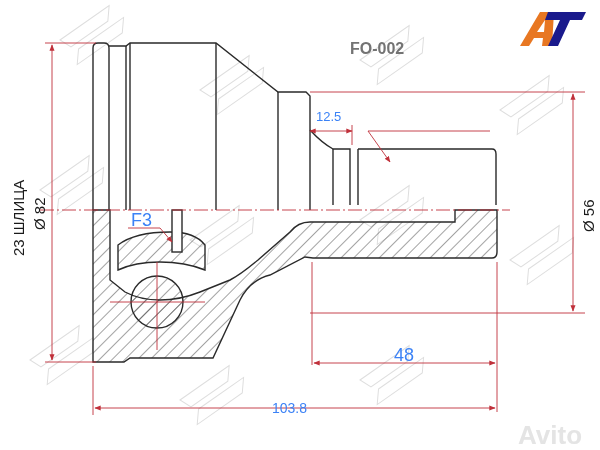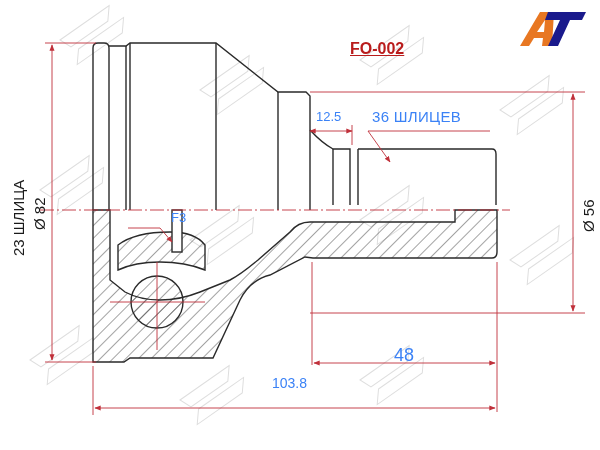--- a/index.html
+++ b/index.html
@@ -1,24 +1,24 @@
 <!DOCTYPE html>
 <html><head>
 <meta charset="utf-8">
 <style>
   html, body { margin: 0; padding: 0; background: #ffffff; }
   .canvas { position: relative; width: 600px; height: 450px; overflow: hidden; background: #fff; font-family: "Liberation Sans", sans-serif; }
   svg.drawing { position: absolute; left: 0; top: 0; }
   .txt { position: absolute; color: #3b82f6; font-family: "Liberation Sans", sans-serif; white-space: nowrap; }
-  .part-no { left: 350px; top: 40px; font-size: 16px; font-weight: bold; color: #b91c1c; text-decoration: underline; }
+  .part-no { left: 350px; top: 40px; font-size: 16px; font-weight: bold; color: #737373; }
   .dim-125 { left: 316px; top: 109px; font-size: 13px; }
   .dim-spl-out { left: 372px; top: 108px; font-size: 15px; letter-spacing: 0.3px; }
-  .dim-f3 { left: 131px; top: 210px; font-size: 13px; margin-left: 40px; }
+  .dim-f3 { left: 131px; top: 210px; font-size: 18px; }
   .dim-48 { left: 394px; top: 345px; font-size: 18px; }
-  .dim-1038 { left: 272px; top: 375px; font-size: 14px; }
+  .dim-1038 { left: 272px; top: 400px; font-size: 14px; }
   .vert { position: absolute; transform: rotate(-90deg); transform-origin: left top; font-size: 15px; color: #1a1a1a; white-space: nowrap; }
   .dim-spl-in { left: 10px; top: 256px; }
   .dim-82 { left: 31px; top: 230px; }
   .dim-56 { left: 580px; top: 232px; }
   .logo { position: absolute; left: 518px; top: 10px; width: 70px; height: 36px; }
   .watermark { position: absolute; left: 518px; top: 420px; font-size: 26px; color: #e4e4e4; font-weight: bold; }
 </style>
 </head>
 <body>
 
@@ -117,22 +117,22 @@
     </g>
   </svg>
 
   <svg class="logo" viewBox="0 0 70 36">
     <path d="M2,36 L22,2 H36 L34,36 H24 L25,28 H16 L11,36 Z M19,22 H26 L27,10 Z" fill="#e87722"></path>
     <path d="M30,2 H68 L64,10 H52 L40,36 H30 L42,10 H27 Z" fill="#1a1a8c"></path>
   </svg>
 
   <div class="txt part-no">FO-002</div>
   <div class="txt dim-125">12.5</div>
-  <div class="txt dim-spl-out">36 ШЛИЦЕВ</div>
   <div class="txt dim-f3">F3</div>
   <div class="txt dim-48">48</div>
   <div class="txt dim-1038">103.8</div>
 
   <div class="vert dim-spl-in">23 ШЛИЦА</div>
   <div class="vert dim-82">Ø 82</div>
   <div class="vert dim-56">Ø 56</div>
 
+  <div class="watermark">Avito</div>
 </div>
 
 </body></html>

